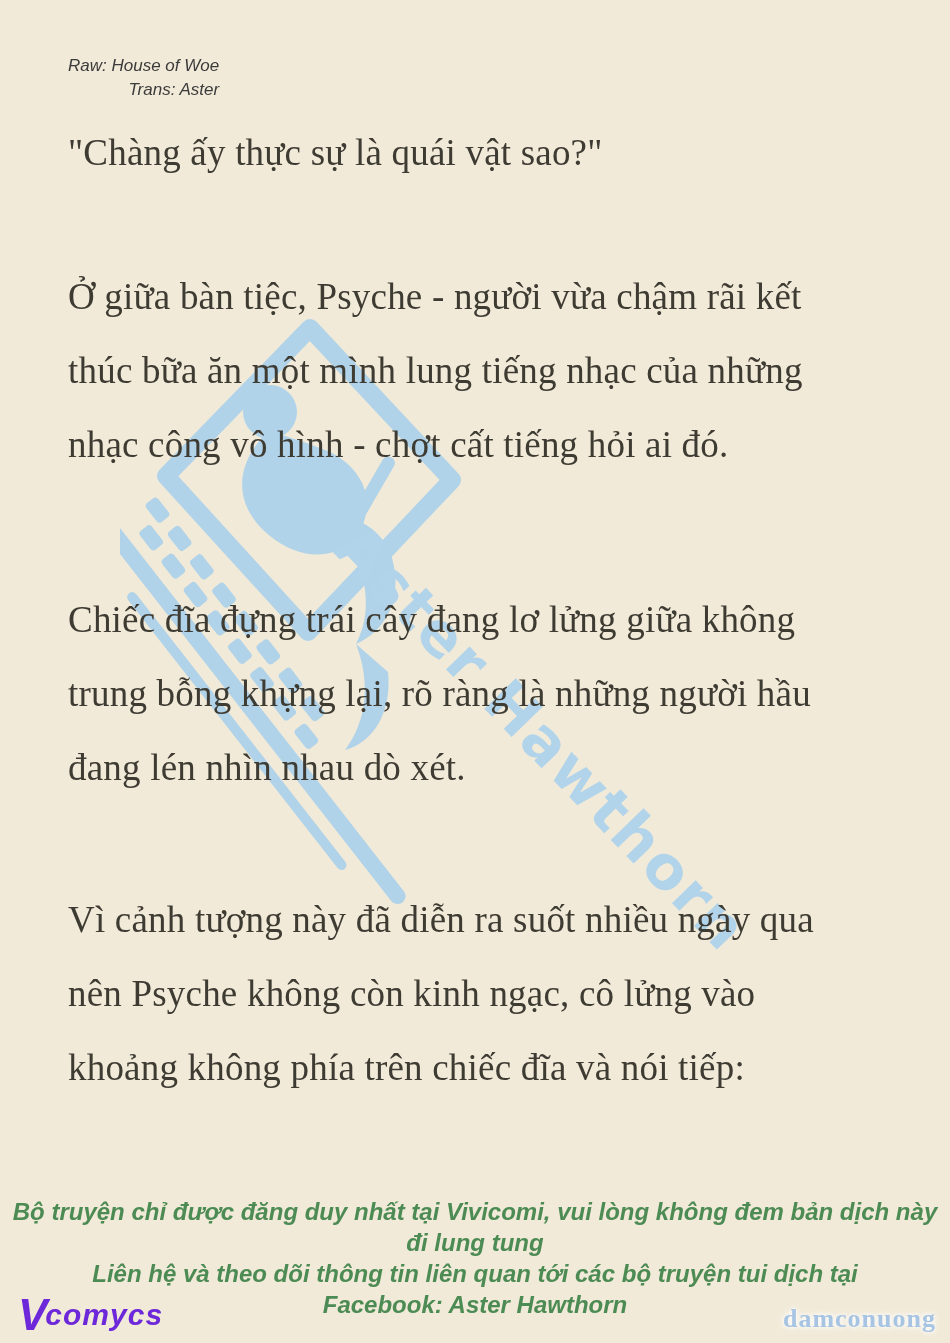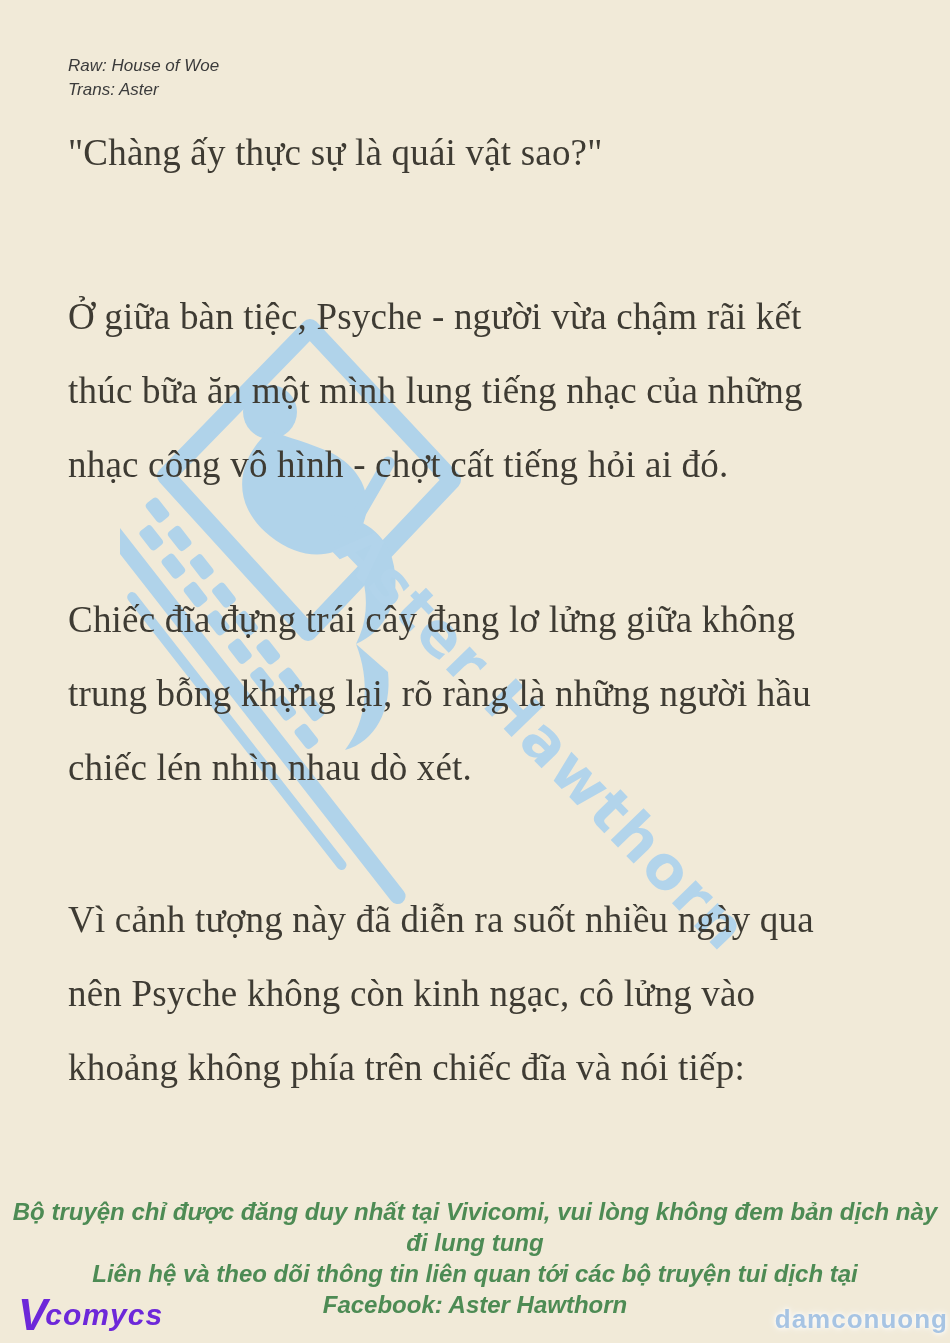--- a/index.html
+++ b/index.html
@@ -5,31 +5,31 @@
   html,body { margin:0; padding:0; }
   .page {
     position:relative; width:950px; height:1343px;
     background:#f1ead8; overflow:hidden;
     font-family:"Liberation Serif", serif;
   }
   
   .hdr {
     position:absolute; left:68px; top:54px; z-index:2;
     font-family:"Liberation Sans", sans-serif;
-    font-style:italic; font-size:17px; line-height:24px; color:#3b3b3b;
+    font-style:italic; font-size:17px; line-height:24px; color:#3b3b3b;text-align:right;
   }
   
   .para {
     position:absolute; left:68px; z-index:2;
     font-family:"Liberation Serif", serif;
     font-size:37px; line-height:74px; color:#3e3b33;
     white-space:nowrap; letter-spacing:0.2px;
   }
   .p1 { top:116px; }
-  .p2 { top:280px; }
+  .p2 { top:260px; }
   .p3 { top:583px; }
   .p4 { top:883px; }
   
   .wm-logo { position:absolute; left:120px; top:300px; z-index:1; }
   .wm-text {
     position:absolute; left:372px; top:512px; z-index:1;
     font-family:"DejaVu Sans", sans-serif; font-weight:bold;
     font-size:60px; letter-spacing:2px; color:#b2d4eb;
     transform:rotate(46deg); transform-origin:0 0; white-space:nowrap;
   }
@@ -45,22 +45,22 @@
   .vcomycs {
     position:absolute; left:18px; top:1290px; z-index:2;
     font-family:"Liberation Sans", sans-serif;
     font-style:italic; font-weight:bold;
     font-size:30px; letter-spacing:1px; color:#6d28d9;
     white-space:nowrap;
   }
   .vcomycs .big { font-size:44px; vertical-align:-5px; margin-right:-3px; }
   
   .damconuong {
-    position:absolute; right:2px; top:1304px; z-index:2;
-    font-family:Liberation Sans, sans-serif; font-weight:bold;
+    position:absolute; right:14px; top:1304px; z-index:2;
+    font-family:Liberation Serif, serif; font-weight:bold;
     font-size:26px; letter-spacing:1px; color:#a7c4e3;
     text-shadow:0 0 4px #ffffff, 0 0 10px #ffffff;
   }
 </style>
 </head>
 <body>
 
 <div class="page">
 
   <svg class="wm-logo" width="470" height="670" viewBox="0 0 470 670">
@@ -113,21 +113,21 @@
 
   <div class="para p2">
     <div>Ở giữa bàn tiệc, Psyche - người vừa chậm rãi kết</div>
     <div>thúc bữa ăn một mình lung tiếng nhạc của những</div>
     <div>nhạc công vô hình - chợt cất tiếng hỏi ai đó.</div>
   </div>
 
   <div class="para p3">
     <div>Chiếc đĩa đựng trái cây đang lơ lửng giữa không</div>
     <div>trung bỗng khựng lại, rõ ràng là những người hầu</div>
-    <div>chiếc lén nhìn nhau dò xét.</div>
+    <div>đang lén nhìn nhau dò xét.</div>
   </div>
 
   <div class="para p4">
     <div>Vì cảnh tượng này đã diễn ra suốt nhiều ngày qua</div>
     <div>nên Psyche không còn kinh ngạc, cô lửng vào</div>
     <div>khoảng không phía trên chiếc đĩa và nói tiếp:</div>
   </div>
 
   <div class="footer">
     <div>Bộ truyện chỉ được đăng duy nhất tại Vivicomi, vui lòng không đem bản dịch này đi lung tung</div>

